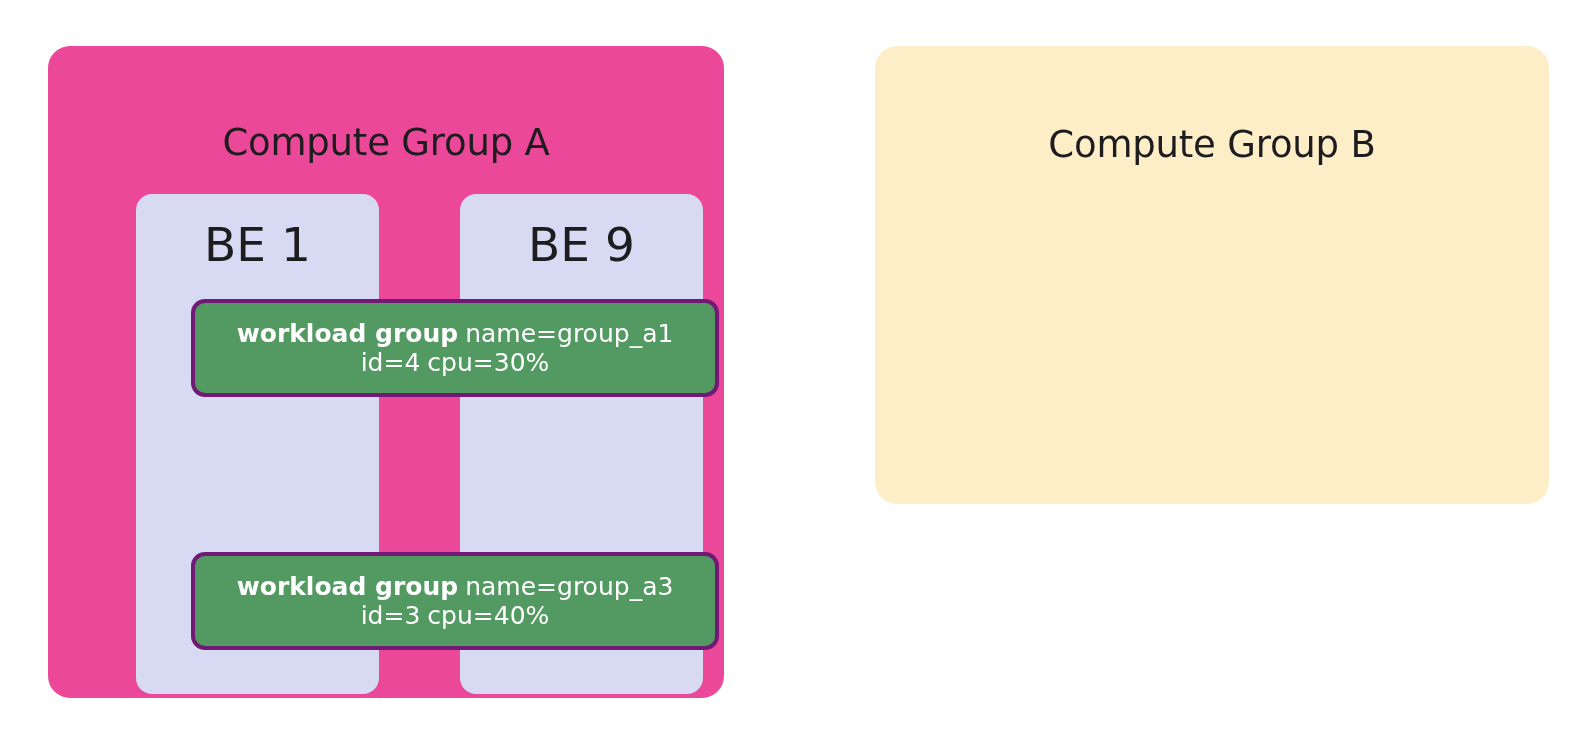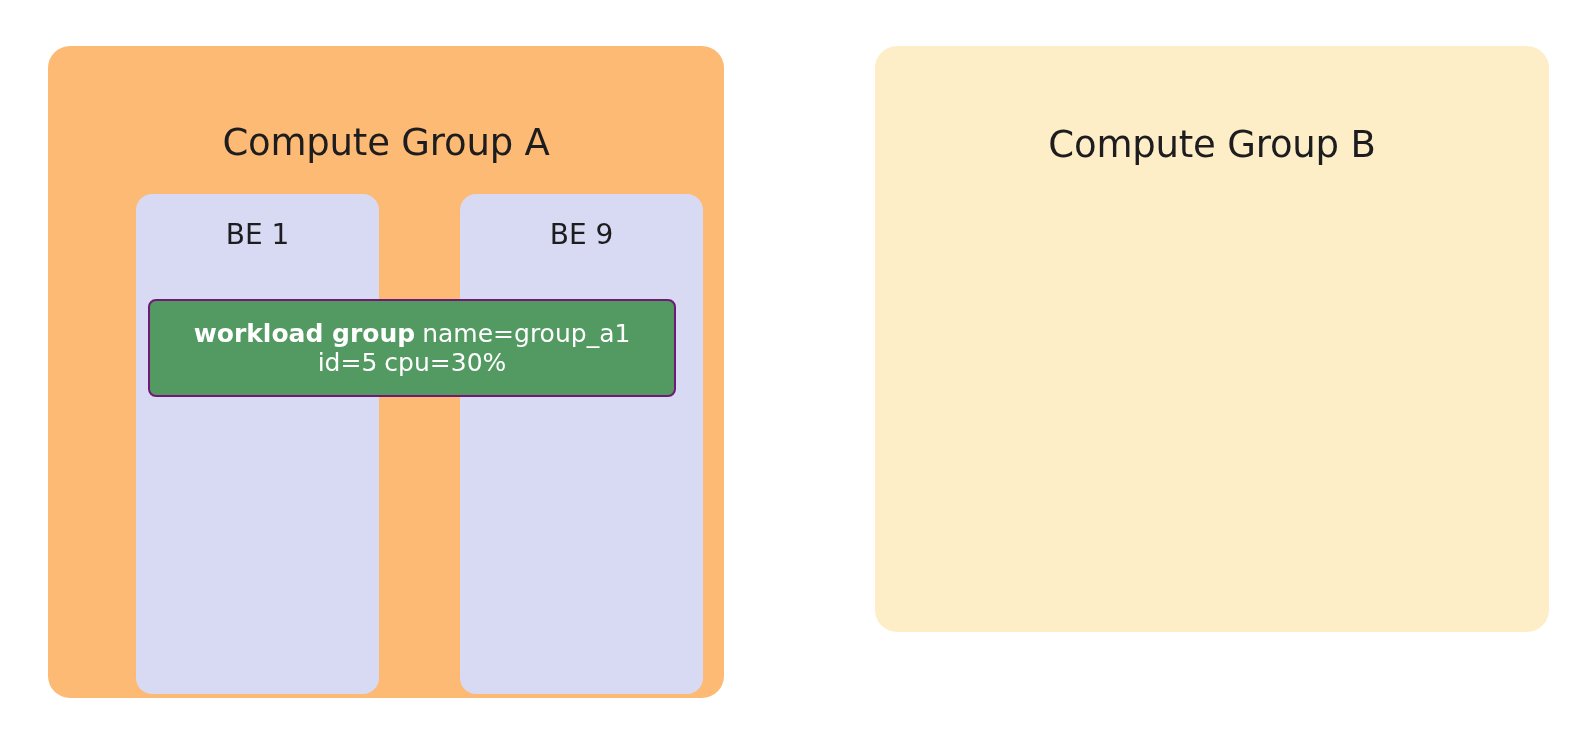--- a/index.html
+++ b/index.html
@@ -27,27 +27,27 @@
   .compute-group {
     position: absolute;
     border-radius: 22px;
     box-sizing: border-box;
   }
   #compute-group-a {
     left: 48px;
     top: 46px;
     width: 676px;
     height: 652px;
-    background: #fdba74;
+    background: #ec4899;
   }
   #compute-group-b {
     left: 875px;
     top: 46px;
     width: 674px;
-    height: 586px;
+    height: 458px;
     background: #fdeec8;
   }
 
   .group-title {
     position: absolute;
     left: 0;
     width: 100%;
     text-align: center;
     font-size: 37px;
     font-weight: 400;
@@ -68,39 +68,40 @@
   .be-a { background: #d7daf2; top: 148px; height: 500px; }
 
   #be-node-1 { left: 88px;  width: 243px; }
   #be-node-2 { left: 412px; width: 243px; }
 
   .be-label {
     position: absolute;
     left: 0;
     width: 100%;
     text-align: center;
-    font-size: 28px;
+    font-size: 47px;
     font-weight: 400;
     color: #1d1d1f;
     line-height: 1;
     white-space: nowrap;
   }
   .be-a .be-label { top: 27px; }
 
   
   .workload-group {
     position: absolute;
     box-sizing: border-box;
-    border: 2px solid #701a75;
-    border-radius: 8px;
+    border: 4px solid #701a75;
+    border-radius: 14px;
     display: flex;
     flex-direction: column;
     align-items: center;
     justify-content: center;
     text-align: center;
+    margin-left: 43px;
   }
   .wg-green {
     background: #539a62;
     color: #ffffff;
     left: 100px;
     width: 528px;
     height: 98px;
   }
 
   #workload-group-a1 { top: 253px; }
@@ -143,25 +144,33 @@
 
     <div id="be-node-2" class="be-node be-a">
       <div class="be-label">BE 9</div>
     </div>
 
     <div id="workload-group-a1" class="workload-group wg-green">
       <div class="wg-line1">
         <span class="wg-kind">workload group</span><span class="wg-sep"></span><span class="wg-attr">name=group_a1</span>
       </div>
       <div class="wg-line2">
-        <span class="wg-attr">id=5</span><span class="wg-sep"></span><span class="wg-attr">cpu=30%</span>
+        <span class="wg-attr">id=4</span><span class="wg-sep"></span><span class="wg-attr">cpu=30%</span>
       </div>
     </div>
 
 
+    <div id="workload-group-a3" class="workload-group wg-green">
+      <div class="wg-line1">
+        <span class="wg-kind">workload group</span><span class="wg-sep"></span><span class="wg-attr">name=group_a3</span>
+      </div>
+      <div class="wg-line2">
+        <span class="wg-attr">id=3</span><span class="wg-sep"></span><span class="wg-attr">cpu=40%</span>
+      </div>
+    </div>
 
   </div>
 
   <div id="compute-group-b" class="compute-group">
 
     <div class="group-title">Compute Group B</div>
 
   </div>
 
 </div>

